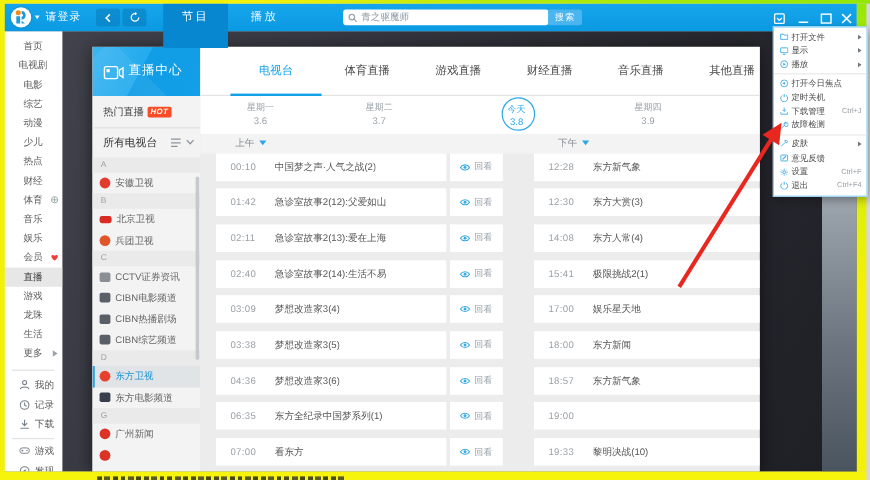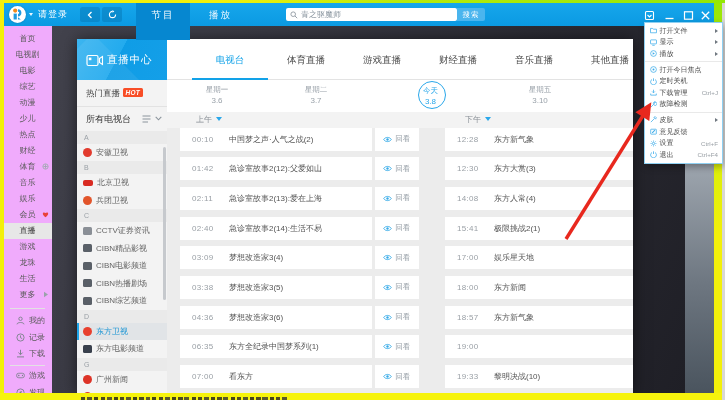--- a/index.html
+++ b/index.html
@@ -33,21 +33,21 @@
   .winbtn{top:6.5px;width:11px;height:11px;color:#fff;}
   #win-menu-btn{left:641px;}#win-min-btn{left:661px;}#win-max-btn{left:680px;}#win-close-btn{left:697px;}
 
   
   #backdrop{left:3px;top:26px;width:711px;height:366.5px;
     background:linear-gradient(115deg,#45454f 0%,#393943 30%,#2b2b33 60%,#1e1e25 100%);}
   #side-band{left:685px;top:26px;width:29px;height:366.5px;
     background:linear-gradient(180deg,#8a9099 18%,#9aa2ab 40%,#6e7781 70%,#4a545e 100%);}
 
   
-  #sidebar{left:3px;top:26px;width:49px;height:366.5px;background:#f0abfc;padding-top:4.5px;overflow:hidden;z-index:2;}
+  #sidebar{left:3px;top:26px;width:49px;height:366.5px;background:#ffffff;padding-top:4.5px;overflow:hidden;z-index:2;}
   .side-item{position:relative;height:16px;line-height:16px;text-align:center;font-size:8px;color:#5a5a5a;}
   .side-item.active{background:#e7e7e7;color:#333;}
   .side-badge{position:absolute;right:3px;top:4px;width:7px;height:7px;color:#9aa;}
   .side-badge[data-icon="heart"]{color:#e8413a;}
   .side-sep{height:0;border-top:1px solid #e2e2e2;margin:5px 7px 4px 7px;}
   .side-sep.sep2{margin:2.5px 7px 2px 7px;}
   .side-tool{display:flex;align-items:center;height:16.5px;padding-left:13px;font-size:8px;color:#5a5a5a;}
   .side-tool .ticon{width:9px;height:9px;margin-right:4px;color:#79828a;}
 
   
@@ -417,24 +417,20 @@
             <span class="chan-name">兵团卫视</span>
           </div>
 
           <div class="chan-group"><span>C</span></div>
 
           <div class="chan-row">
             <span class="chan-logo square" style="background: rgb(138, 143, 150);"></span>
             <span class="chan-name">CCTV证券资讯</span>
           </div>
 
-          <div class="chan-row">
-            <span class="chan-logo square" style="background: rgb(90, 96, 104);"></span>
-            <span class="chan-name">CIBN精品影视</span>
-          </div>
 
           <div class="chan-row">
             <span class="chan-logo square" style="background: rgb(90, 96, 104);"></span>
             <span class="chan-name">CIBN电影频道</span>
           </div>
 
           <div class="chan-row">
             <span class="chan-logo square" style="background: rgb(90, 96, 104);"></span>
             <span class="chan-name">CIBN热播剧场</span>
           </div>
@@ -497,20 +493,24 @@
           <div class="date-cell">
             <div class="date-day">星期二</div>
             <div class="date-num">3.7</div>
           </div>
 
           <div class="date-cell today">
             <div class="date-day">今天</div>
             <div class="date-num">3.8</div>
           </div>
 
+          <div class="date-cell">
+            <div class="date-day">星期四</div>
+            <div class="date-num">3.9</div>
+          </div>
 
           <div class="date-cell">
             <div class="date-day">星期五</div>
             <div class="date-num">3.10</div>
           </div>
         </div>
 
       <div id="ampm-strip">
         <div class="ampm" id="ampm-am"><span>上午</span><span class="dcaret"></span></div>
         <div class="ampm" id="ampm-pm"><span>下午</span><span class="dcaret"></span></div>

